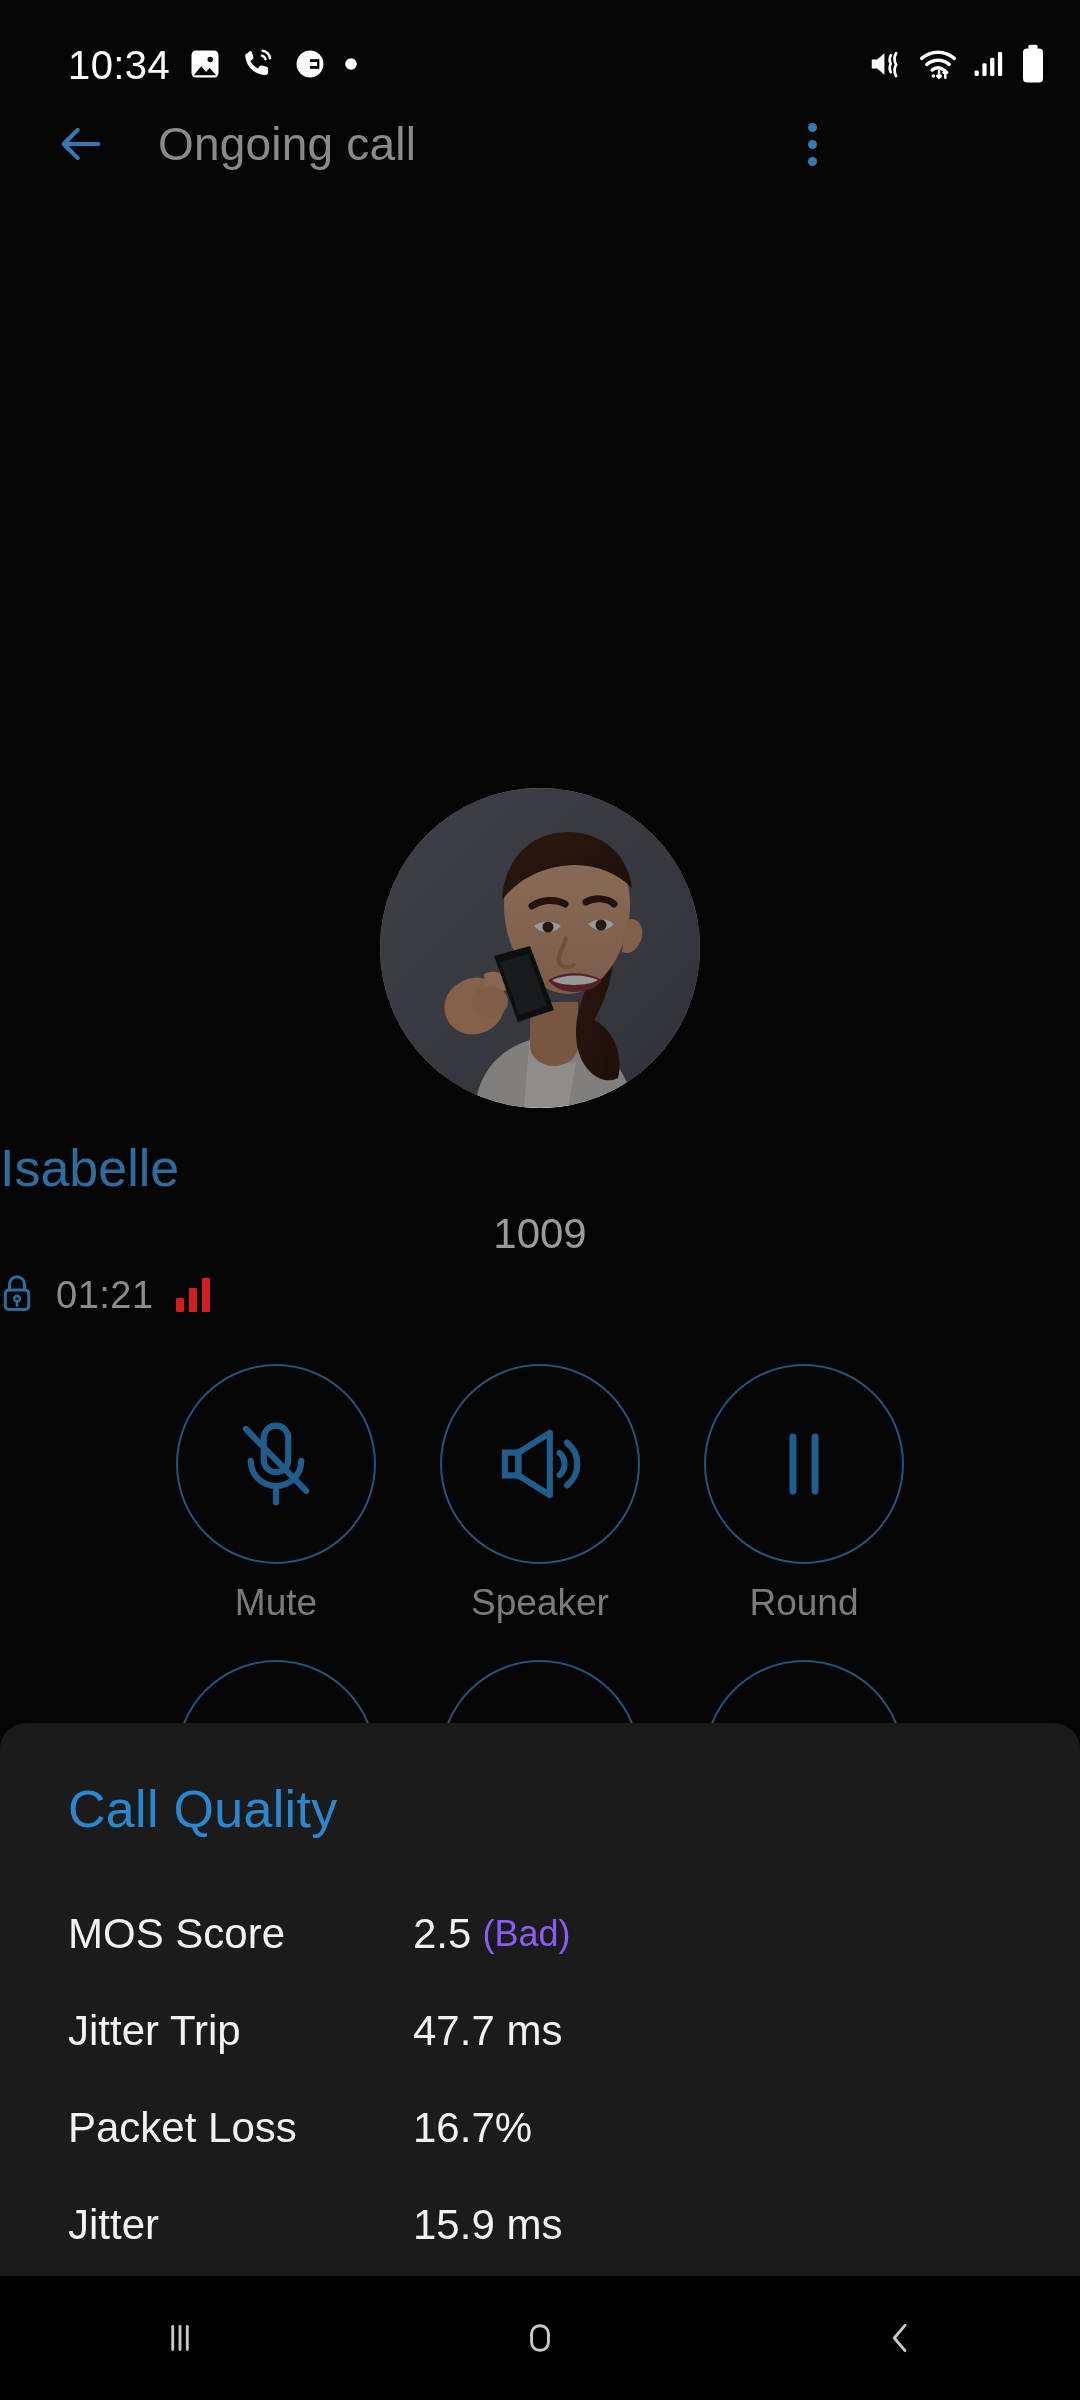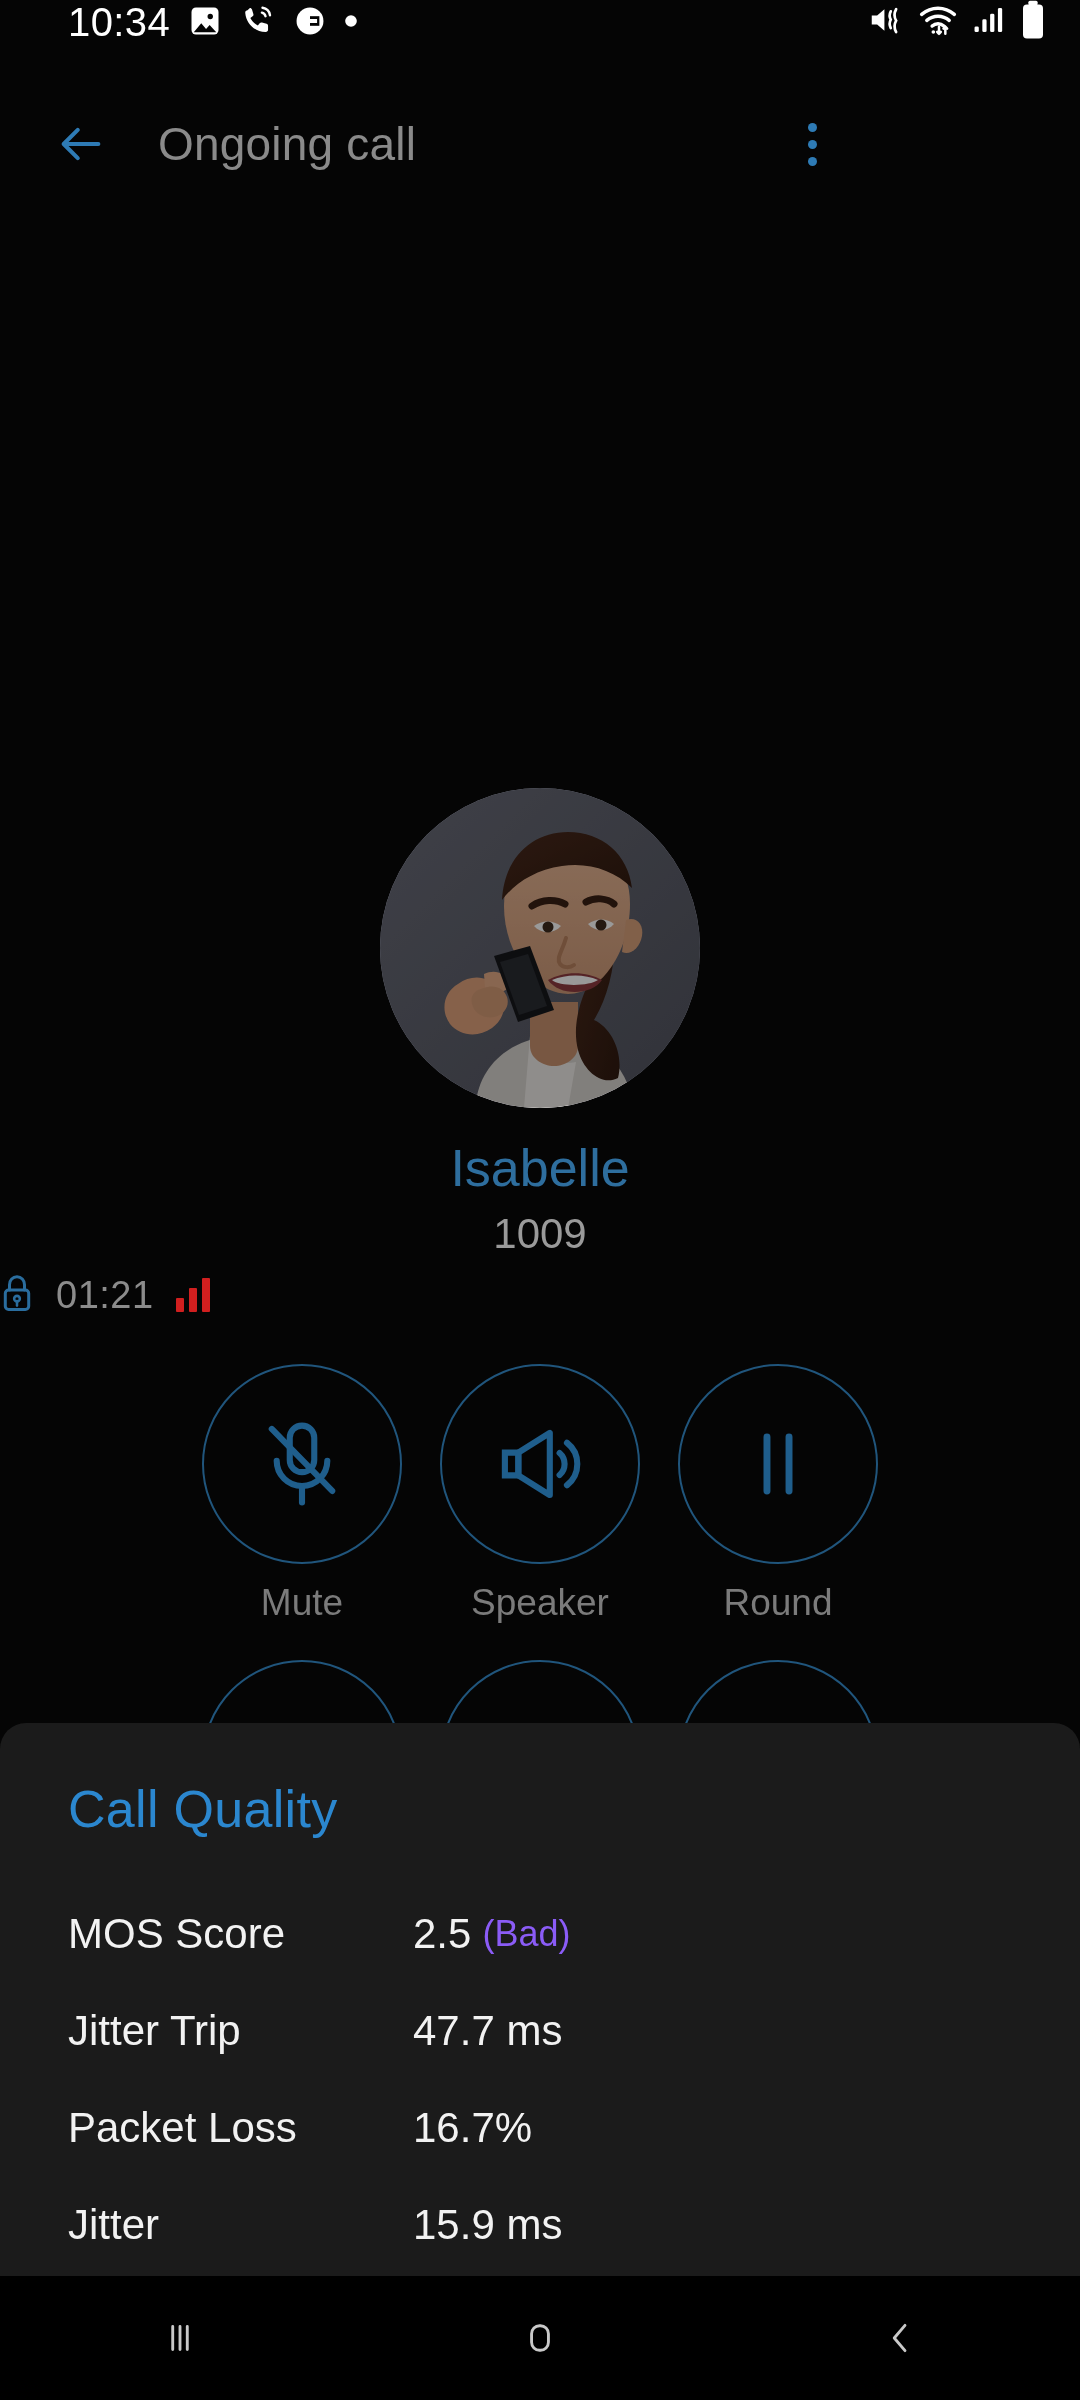--- a/index.html
+++ b/index.html
@@ -7,21 +7,21 @@
     width:1080px; height:2400px;
     background:#000;
     font-family:"Liberation Sans", sans-serif;
     overflow:hidden;
   }
   #screen { position:relative; width:1080px; height:2400px; background:#050505; }
 
   
   .statusbar {
     position:absolute; top:0; left:0; width:1080px; height:88px;
-    display:flex; align-items:flex-start; justify-content:space-between;
+    display:flex; align-items:flex-end; justify-content:space-between;
     padding:0 32px 0 68px; background:#050505;
   }
   .sb-left { display:flex; align-items:center; gap:17px; }
   .sb-clock { color:#fff; font-size:40px; letter-spacing:.4px; font-weight:400; }
   .sb-right { display:flex; align-items:center; gap:13px; }
   .ic { display:block; }
 
   
   .appbar {
     position:absolute; top:88px; left:0; width:876px; height:112px;
@@ -43,37 +43,37 @@
     width:320px; height:320px; border-radius:50%; overflow:hidden;
     background:#4b4d57; position:relative;
   }
   .avatar svg { display:block; width:100%; height:100%; }
   .avatar::after {
     content:""; position:absolute; inset:0; border-radius:50%;
     background:rgba(0,0,0,0.40);
   }
 
   .contact-name {
-    text-align:center; color:#2e6e9e; font-size:52px; margin-top:30px; font-weight:400;
+    text-align:left; color:#2e6e9e; font-size:52px; margin-top:30px; font-weight:400;
   }
   .contact-ext {
     text-align:center; color:#9a9a9a; font-size:42px; margin-top:12px; font-weight:400;
   }
   .callmeta {
     display:flex; align-items:center; justify-content:flex-start; gap:22px; margin-top:14px;
   }
   .call-timer { color:#8c8c8c; font-size:38px; letter-spacing:.5px; }
   .qbars { display:flex; align-items:flex-end; gap:5px; height:34px; }
   .qbars i { width:8px; background:#d11f1f; display:block; border-radius:1px; }
   .qbars i:nth-child(1){ height:14px; }
   .qbars i:nth-child(2){ height:24px; }
   .qbars i:nth-child(3){ height:34px; }
 
   
-  .ctrl-row { display:flex; justify-content:center; gap:38px; margin-top:46px; }
+  .ctrl-row { display:flex; justify-content:center; gap:64px; margin-top:46px; }
   .ctrl { width:200px; display:flex; flex-direction:column; align-items:center; }
   .ctrl-circle {
     width:200px; height:200px; border-radius:50%;
     border:2px solid #20557c; display:flex; align-items:center; justify-content:center;
     background:transparent;
   }
   .ctrl-label { color:#7b7b7b; font-size:37px; margin-top:18px; font-weight:400; }
   .ctrl-row-2 { margin-top:36px; }
 
   

